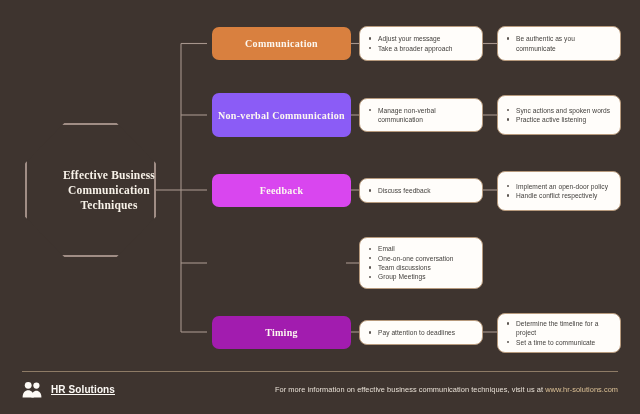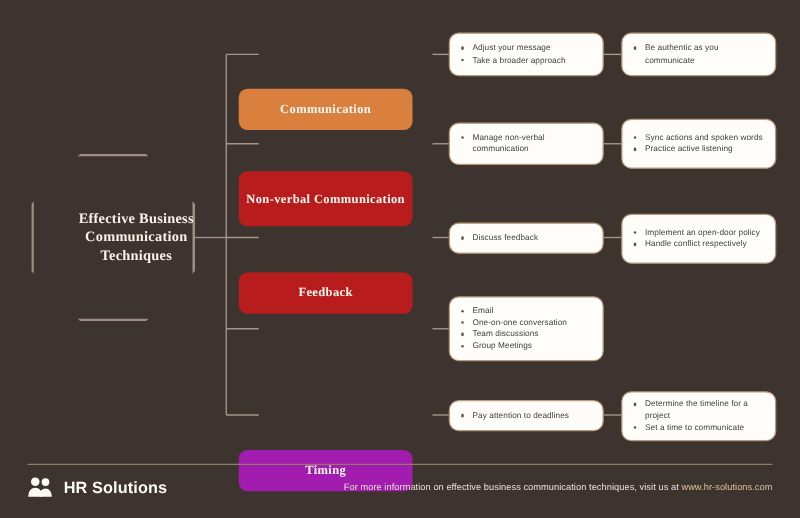--- a/index.html
+++ b/index.html
@@ -57,28 +57,27 @@
     font-weight: bold;
     font-size: 11.5px;
     line-height: 15px;
     color: #f7f1e8;
     letter-spacing: .2px;
   }
 
   
   .cat {
     position: absolute;
-    left: 191px;
+    left: 212px;
     width: 139px;
     border-radius: 7px;
     display: flex;
     align-items: center;
     justify-content: center;
     text-align: center;
-    margin-top: 44px;
   }
   .cat-label {
     font-family: "Liberation Serif", serif;
     font-weight: bold;
     font-size: 10px;
     line-height: 13px;
     color: #fdf8f1;
     letter-spacing: .3px;
   }
 
@@ -131,24 +130,25 @@
     display: flex;
     align-items: center;
     justify-content: space-between;
   }
   .brand {
     display: flex;
     align-items: center;
     gap: 7px;
   }
   .brand-name {
-    font-size: 13px;
+    font-size: 10px;
     font-weight: bold;
     color: #fdfaf6;
     letter-spacing: .1px;
+    text-decoration: underline;
   }
   .footer-note {
     font-size: 7.4px;
     color: #e8e0d6;
     letter-spacing: .05px;
     white-space: nowrap;
   }
   .footer-url {
     font-weight: normal;
     color: #dcc196;
@@ -198,36 +198,36 @@
       <li>Adjust your message</li>
       <li>Take a broader approach</li>
     </ul>
   </div>
   <div class="card" style="left:497px; top:26px; width:124px; height:35px;">
     <ul>
       <li>Be authentic as you communicate</li>
     </ul>
   </div>
 
-  <div class="cat" style="top:93px; height:44px; background:#b91c1c;">
+  <div class="cat" style="top:93px; height:44px; background:#8b5cf6;">
     <span class="cat-label">Non-verbal Communication</span>
   </div>
   <div class="card" style="left:359px; top:98px; width:124px; height:34px;">
     <ul>
       <li>Manage non-verbal communication</li>
     </ul>
   </div>
   <div class="card" style="left:497px; top:95px; width:124px; height:40px;">
     <ul>
       <li>Sync actions and spoken words</li>
       <li>Practice active listening</li>
     </ul>
   </div>
 
-  <div class="cat" style="top:174px; height:33px; background:#b91c1c;">
+  <div class="cat" style="top:174px; height:33px; background:#d946ef;">
     <span class="cat-label">Feedback</span>
   </div>
   <div class="card" style="left:359px; top:178px; width:124px; height:25px;">
     <ul>
       <li>Discuss feedback</li>
     </ul>
   </div>
   <div class="card" style="left:497px; top:171px; width:124px; height:40px;">
     <ul>
       <li>Implement an open-door policy</li>

